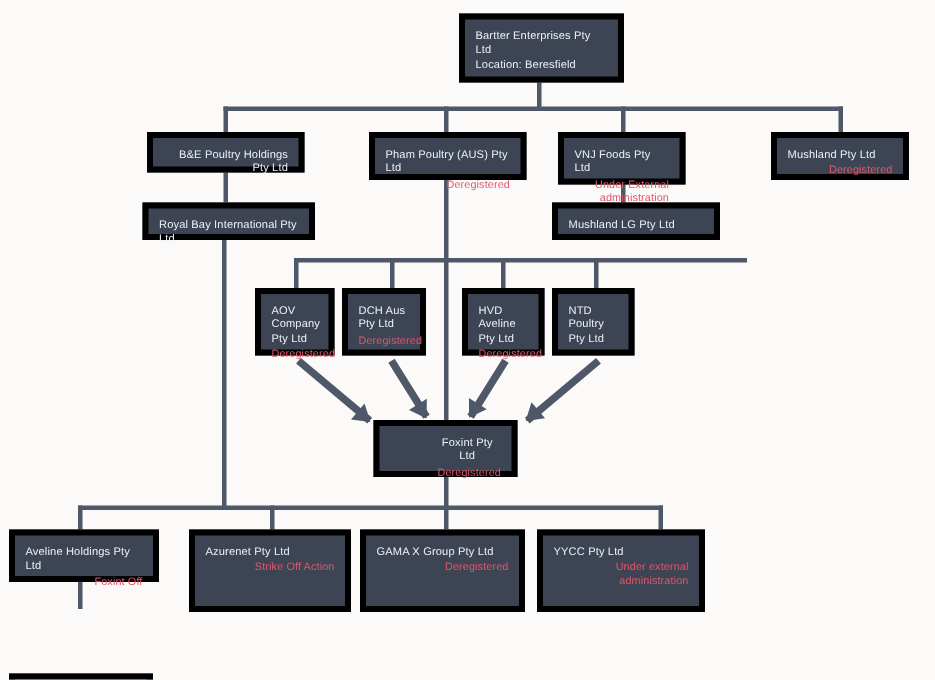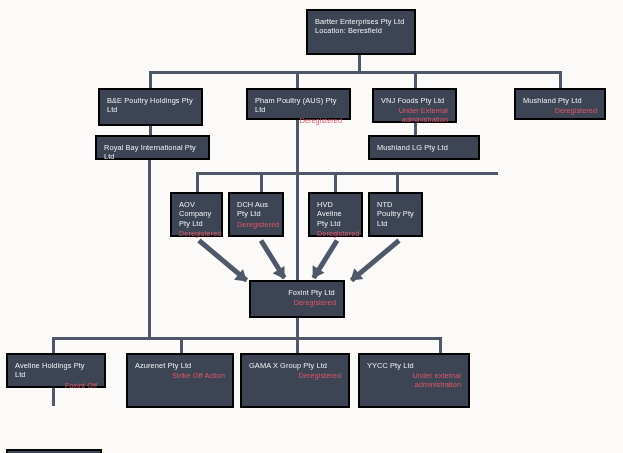--- a/index.html
+++ b/index.html
@@ -7,21 +7,21 @@
     width:623px;height:453px;
     background:#fbfaf8;
     font-family:"Liberation Sans","DejaVu Sans",sans-serif;
     overflow:hidden;
   }
   #chart{position:relative;width:623px;height:453px;}
 
   .node{
     position:absolute;
     background:#3d4554;
-    border:2px solid #000000;
+    border:4px solid #000000;
     box-sizing:border-box;
     color:#e9eef5;
     padding:6px 7px;
     line-height:1.25;
   }
   .node .nm{
     display:block;
     font-size:7.4px;
     color:#eef2f7;
     letter-spacing:.1px;
@@ -90,21 +90,21 @@
   <div class="ln vln" style="left:296px;top:337px;height:16px;"></div>
   <div class="ln vln" style="left:439px;top:337px;height:16px;"></div>
 
   <div class="ln vln" style="left:52px;top:388px;height:18px;"></div>
 
   <div class="node" style="left:306px;top:9px;width:110px;height:46px;">
     <span class="nm">Bartter Enterprises Pty Ltd</span>
     <span class="nm">Location: Beresfield</span>
   </div>
 
-  <div class="node" style="left:98px;top:88px;width:105px;height:38px;">
+  <div class="node" style="left:98px;top:88px;width:105px;height:27px;text-align:right;">
     <span class="nm">B&amp;E Poultry Holdings Pty Ltd</span>
 
   </div>
 
   <div class="node" style="left:246px;top:88px;width:105px;height:32px;">
     <span class="nm">Pham Poultry (AUS) Pty Ltd</span>
     <span class="st">Deregistered</span>
   </div>
 
   <div class="node" style="left:372px;top:88px;width:85px;height:35px;">

